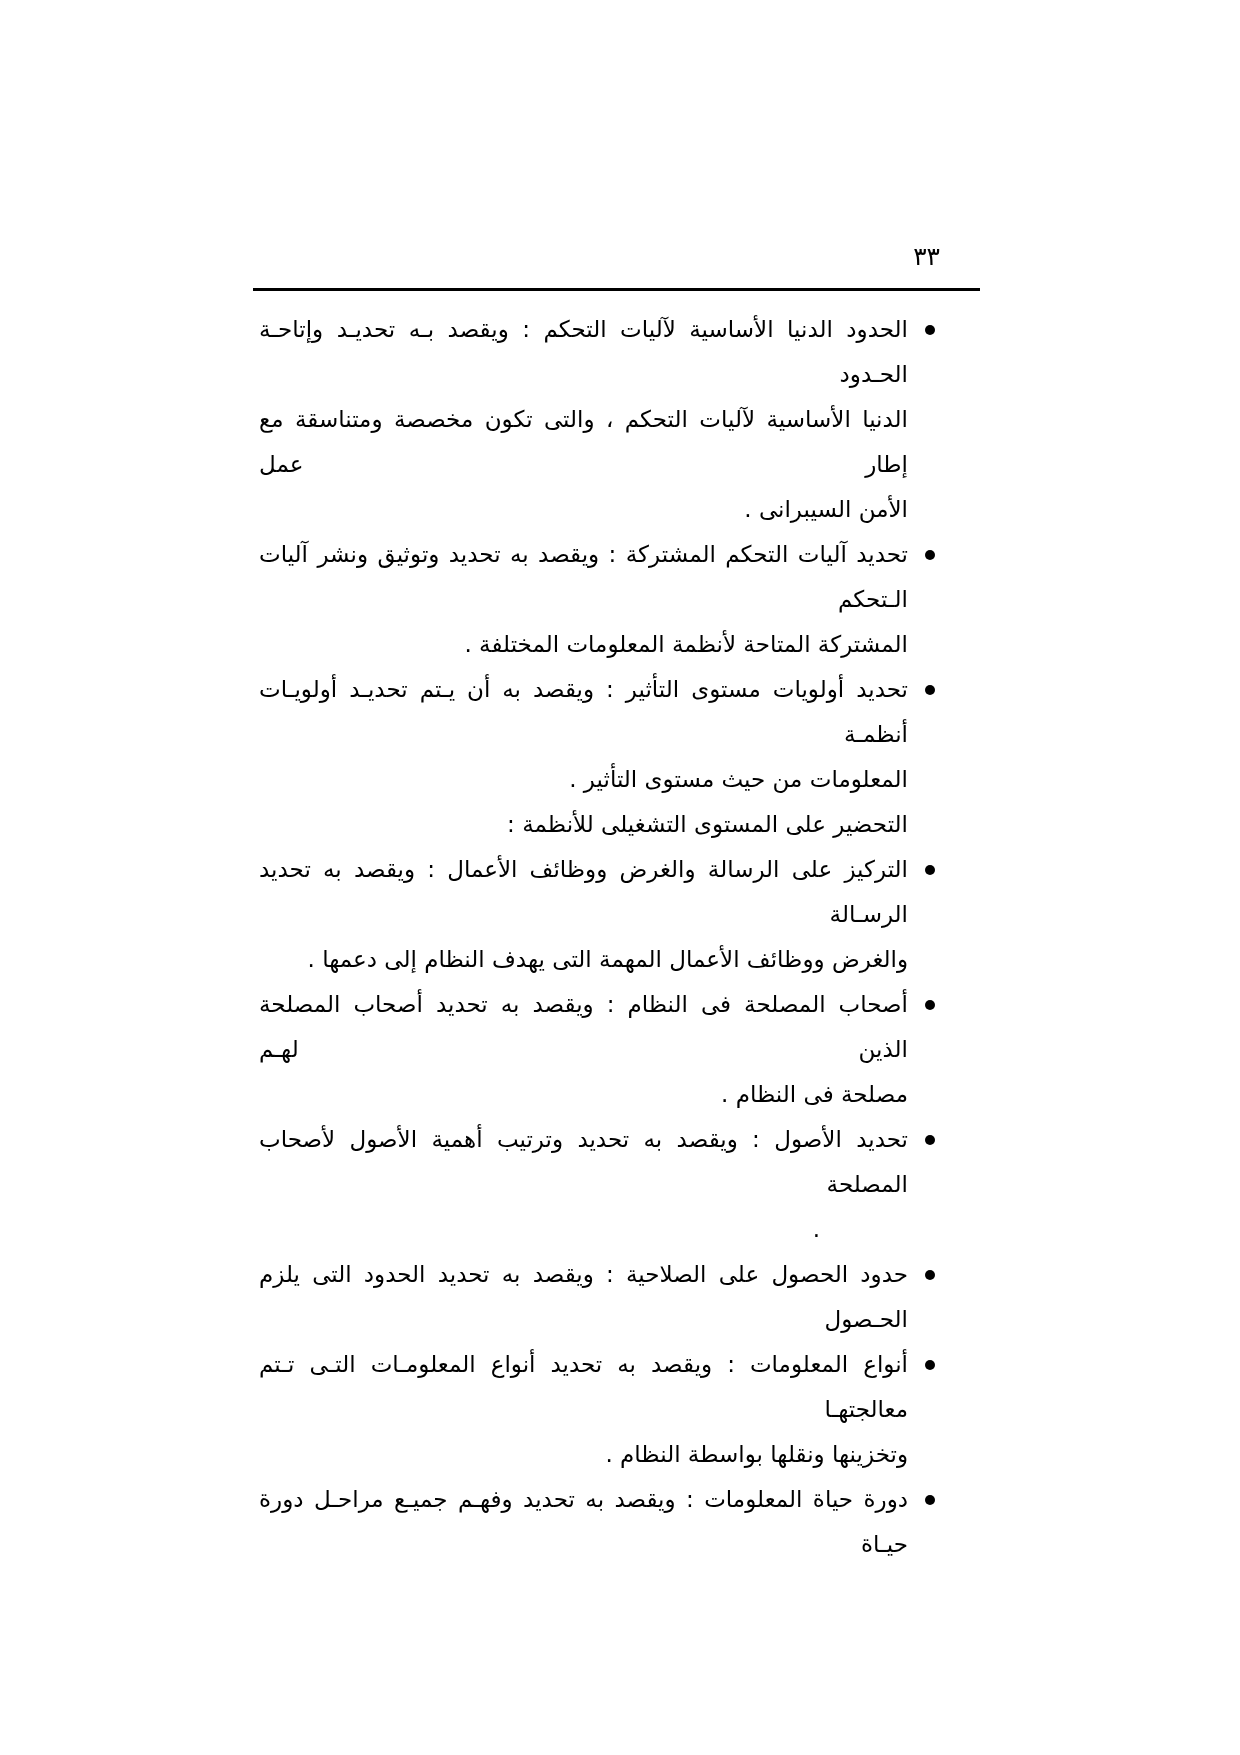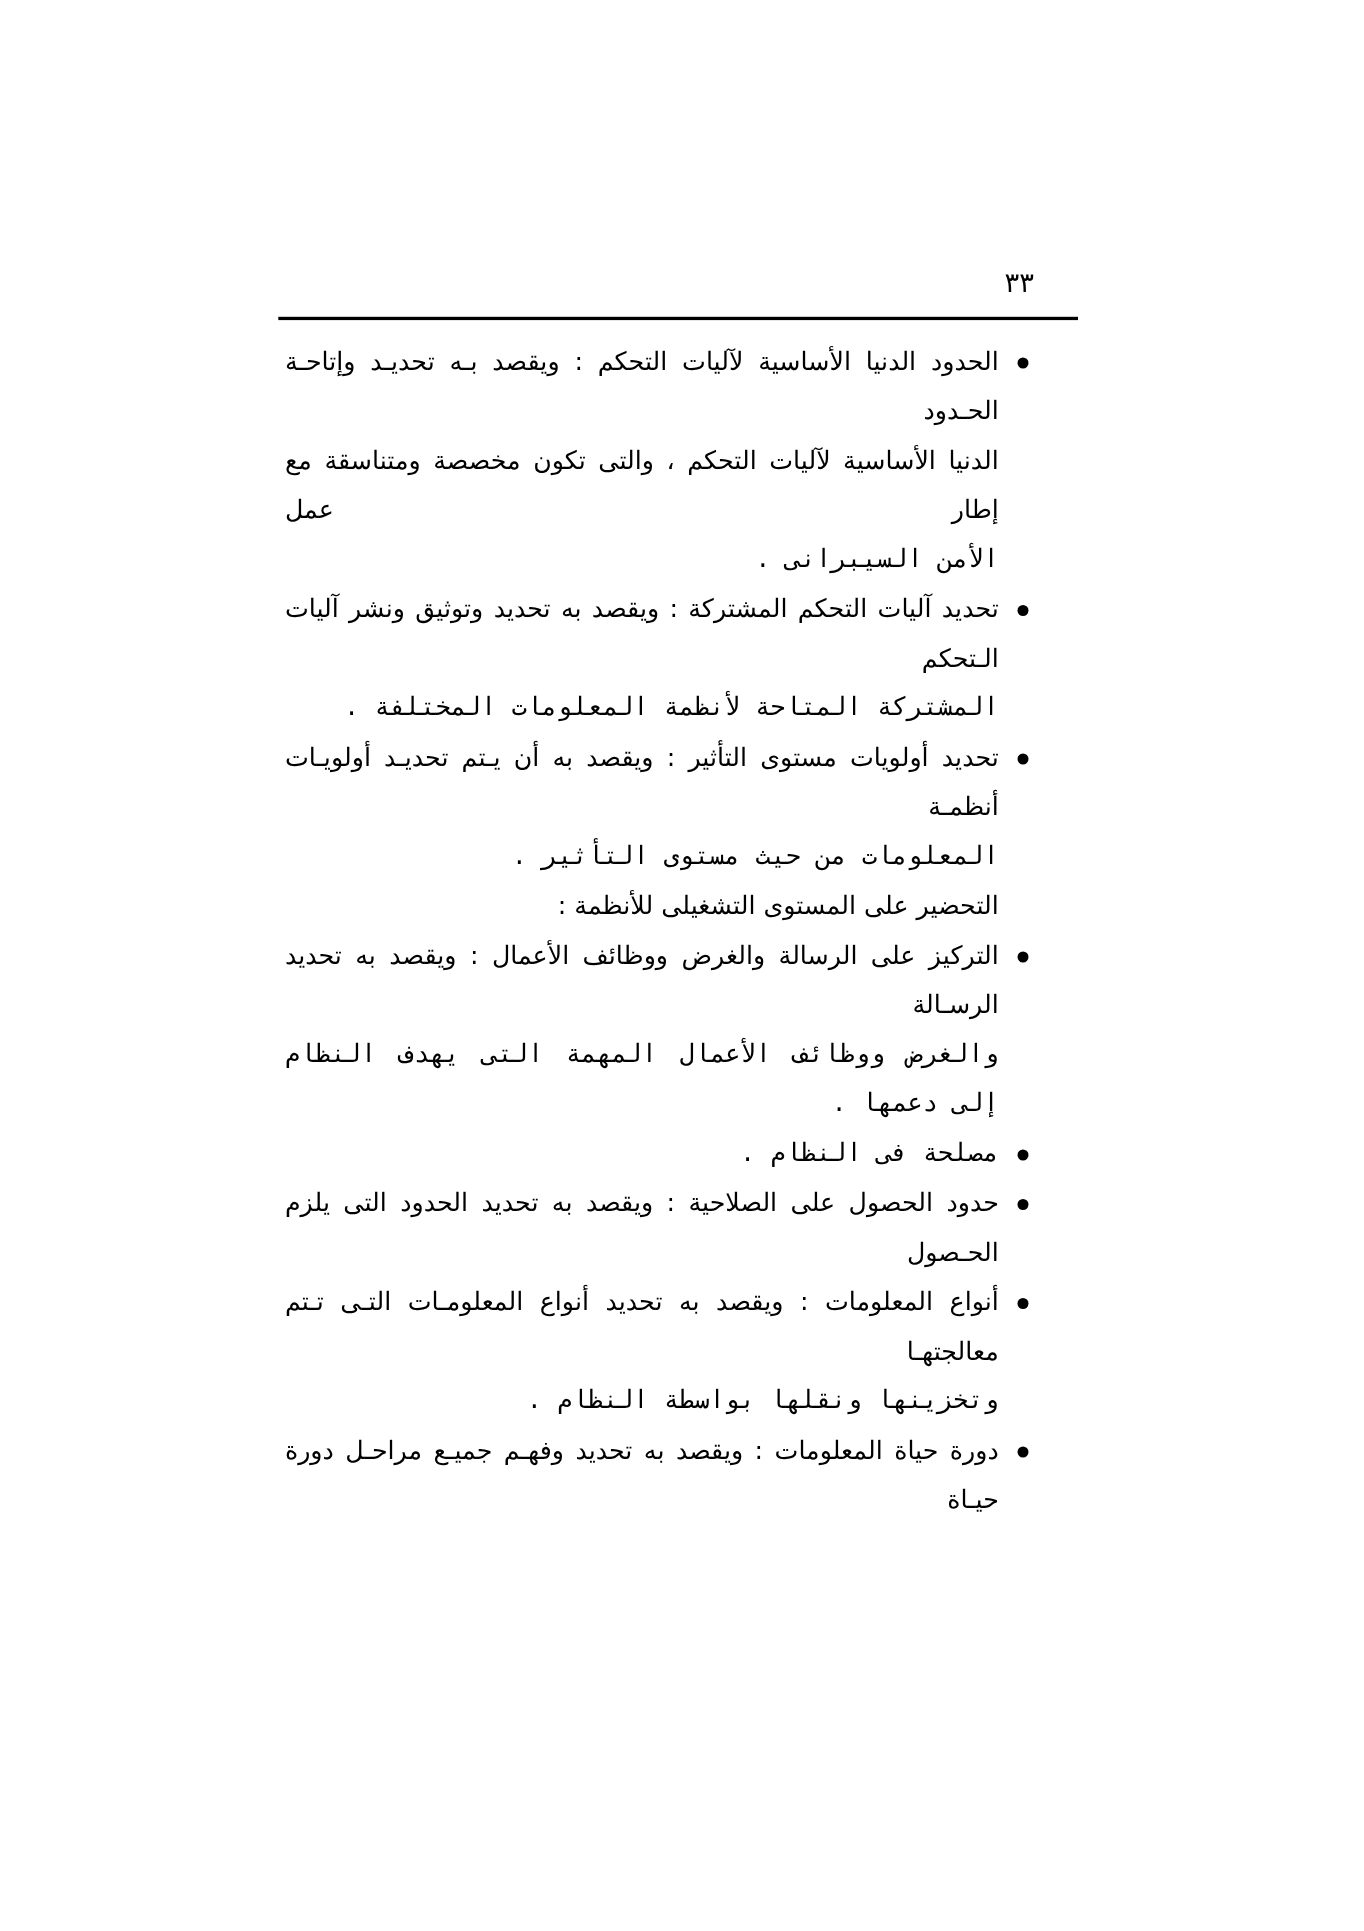--- a/index.html
+++ b/index.html
@@ -55,21 +55,20 @@
     width: 10px; height: 10px;
     background: #000000;
     border-radius: 50%;
   }
   .line {
     text-align: justify;
     text-align-last: justify;
   }
   .line.last {
     text-align-last: right;
-    font-family: Liberation Mono, monospace;
   }
   .line.orphan {
     padding-right: 88px;
   }
   .heading {
     font-weight: normal;
     padding-right: 30px;
     text-align: right;
   }
 </style>
@@ -112,21 +111,29 @@
         <div class="bullet-item">
           <span class="bullet"></span>
           <div class="lines">
             <div class="line">التركيز على الرسالة والغرض ووظائف الأعمال : ويقصد به تحديد الرسـالة</div>
             <div class="line last">والغرض ووظائف الأعمال المهمة التى يهدف النظام إلى دعمها .</div>
           </div>
         </div>
         <div class="bullet-item">
           <span class="bullet"></span>
           <div class="lines">
+            <div class="line">أصحاب المصلحة فى النظام : ويقصد به تحديد أصحاب المصلحة الذين لهـم</div>
             <div class="line last">مصلحة فى النظام .</div>
+          </div>
+        </div>
+        <div class="bullet-item">
+          <span class="bullet"></span>
+          <div class="lines">
+            <div class="line">تحديد الأصول : ويقصد به تحديد وترتيب أهمية الأصول لأصحاب المصلحة</div>
+            <div class="line last orphan">.</div>
           </div>
         </div>
         <div class="bullet-item">
           <span class="bullet"></span>
           <div class="lines">
             <div class="line">حدود الحصول على الصلاحية : ويقصد به تحديد الحدود التى يلزم الحـصول</div>
           </div>
         </div>
         <div class="bullet-item">
           <span class="bullet"></span>

